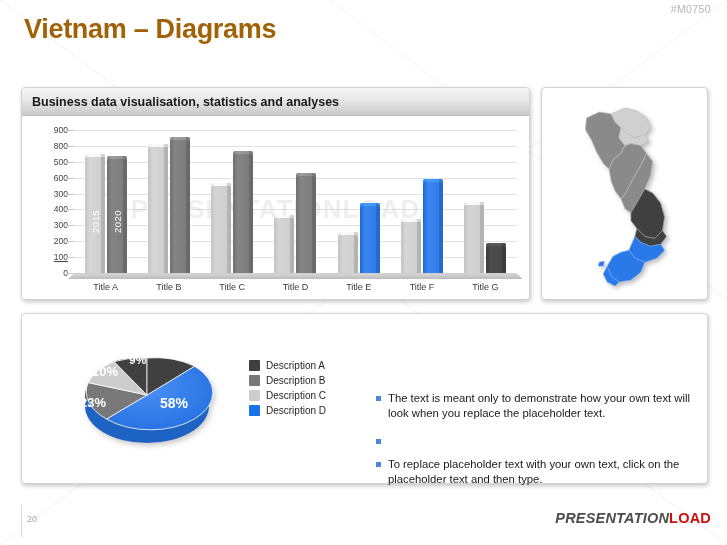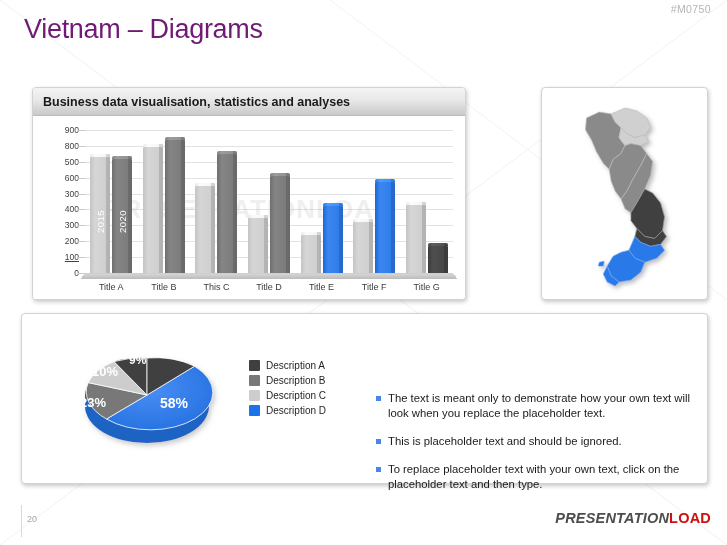--- a/index.html
+++ b/index.html
@@ -29,22 +29,22 @@
     left: 0; top: 0;
     width: 727px;
     height: 70px;
     z-index: 2;
   }
   .page-title {
     position: absolute;
     left: 24px;
     top: 14px;
     font-size: 27px;
-    font-weight: normal;
-    color: #701a75;
+    font-weight: bold;
+    color: #a16207;
     letter-spacing: -0.3px;
     text-align: right;
   }
   .doc-id {
     position: absolute;
     right: 16px;
     top: 3px;
     font-size: 10.5px;
     color: #b4b4b4;
     letter-spacing: 0.4px;
@@ -55,23 +55,23 @@
     position: absolute;
     background: #ffffff;
     border: 1px solid #d2d2d2;
     border-radius: 4px;
     box-shadow: 1px 2px 4px rgba(0,0,0,0.22);
     z-index: 1;
   }
 
   
   #chart-panel {
-    left: 32px;
+    left: 21px;
     top: 87px;
-    width: 434px;
+    width: 509px;
     height: 213px;
     overflow: hidden;
   }
   .panel-header {
     height: 28px;
     background: linear-gradient(to bottom, #f4f4f4 0%, #e8e8e8 45%, #c9c9c9 100%);
     border-bottom: 1px solid #bcbcbc;
     border-radius: 3px 3px 0 0;
     display: flex;
     align-items: center;
@@ -430,21 +430,21 @@
           <div class="bc-bar blue" title="Title F · 2020: 570" style="height: 90.5667px;"></div>
         </div>
         <div class="bc-group">
           <div class="bc-bar light" title="Title G · 2015: 430" style="height: 68.3222px;"></div>
           <div class="bc-bar dark" title="Title G · 2020: 170" style="height: 27.0111px;"></div>
         </div>
       </div>
     <div class="bc-xlabels" id="bc-xlabels">
         <div class="bc-xlabel">Title A</div>
         <div class="bc-xlabel">Title B</div>
-        <div class="bc-xlabel">This C</div>
+        <div class="bc-xlabel">Title C</div>
         <div class="bc-xlabel">Title D</div>
         <div class="bc-xlabel">Title E</div>
         <div class="bc-xlabel">Title F</div>
         <div class="bc-xlabel">Title G</div>
       </div>
   </div>
 </div>
 
 <div class="panel" id="map-panel">
   <svg viewBox="0 0 167 213">
@@ -538,21 +538,20 @@
       </div>
     </div>
 
   <div class="bullet-list" id="bullet-list">
       <div class="bullet-item">
         <span class="bullet-marker"></span>
         <span class="bullet-text">The text is meant only to demonstrate how your own text will look when you replace the placeholder text.</span>
       </div>
       <div class="bullet-item">
         <span class="bullet-marker"></span>
-        <span class="bullet-text">This is placeholder text and should be ignored.</span>
       </div>
       <div class="bullet-item">
         <span class="bullet-marker"></span>
         <span class="bullet-text">To replace placeholder text with your own text, click on the placeholder text and then type.</span>
       </div>
     </div>
 </div>
 
 <div class="slide-footer">
   <div class="footer-rule"></div>

